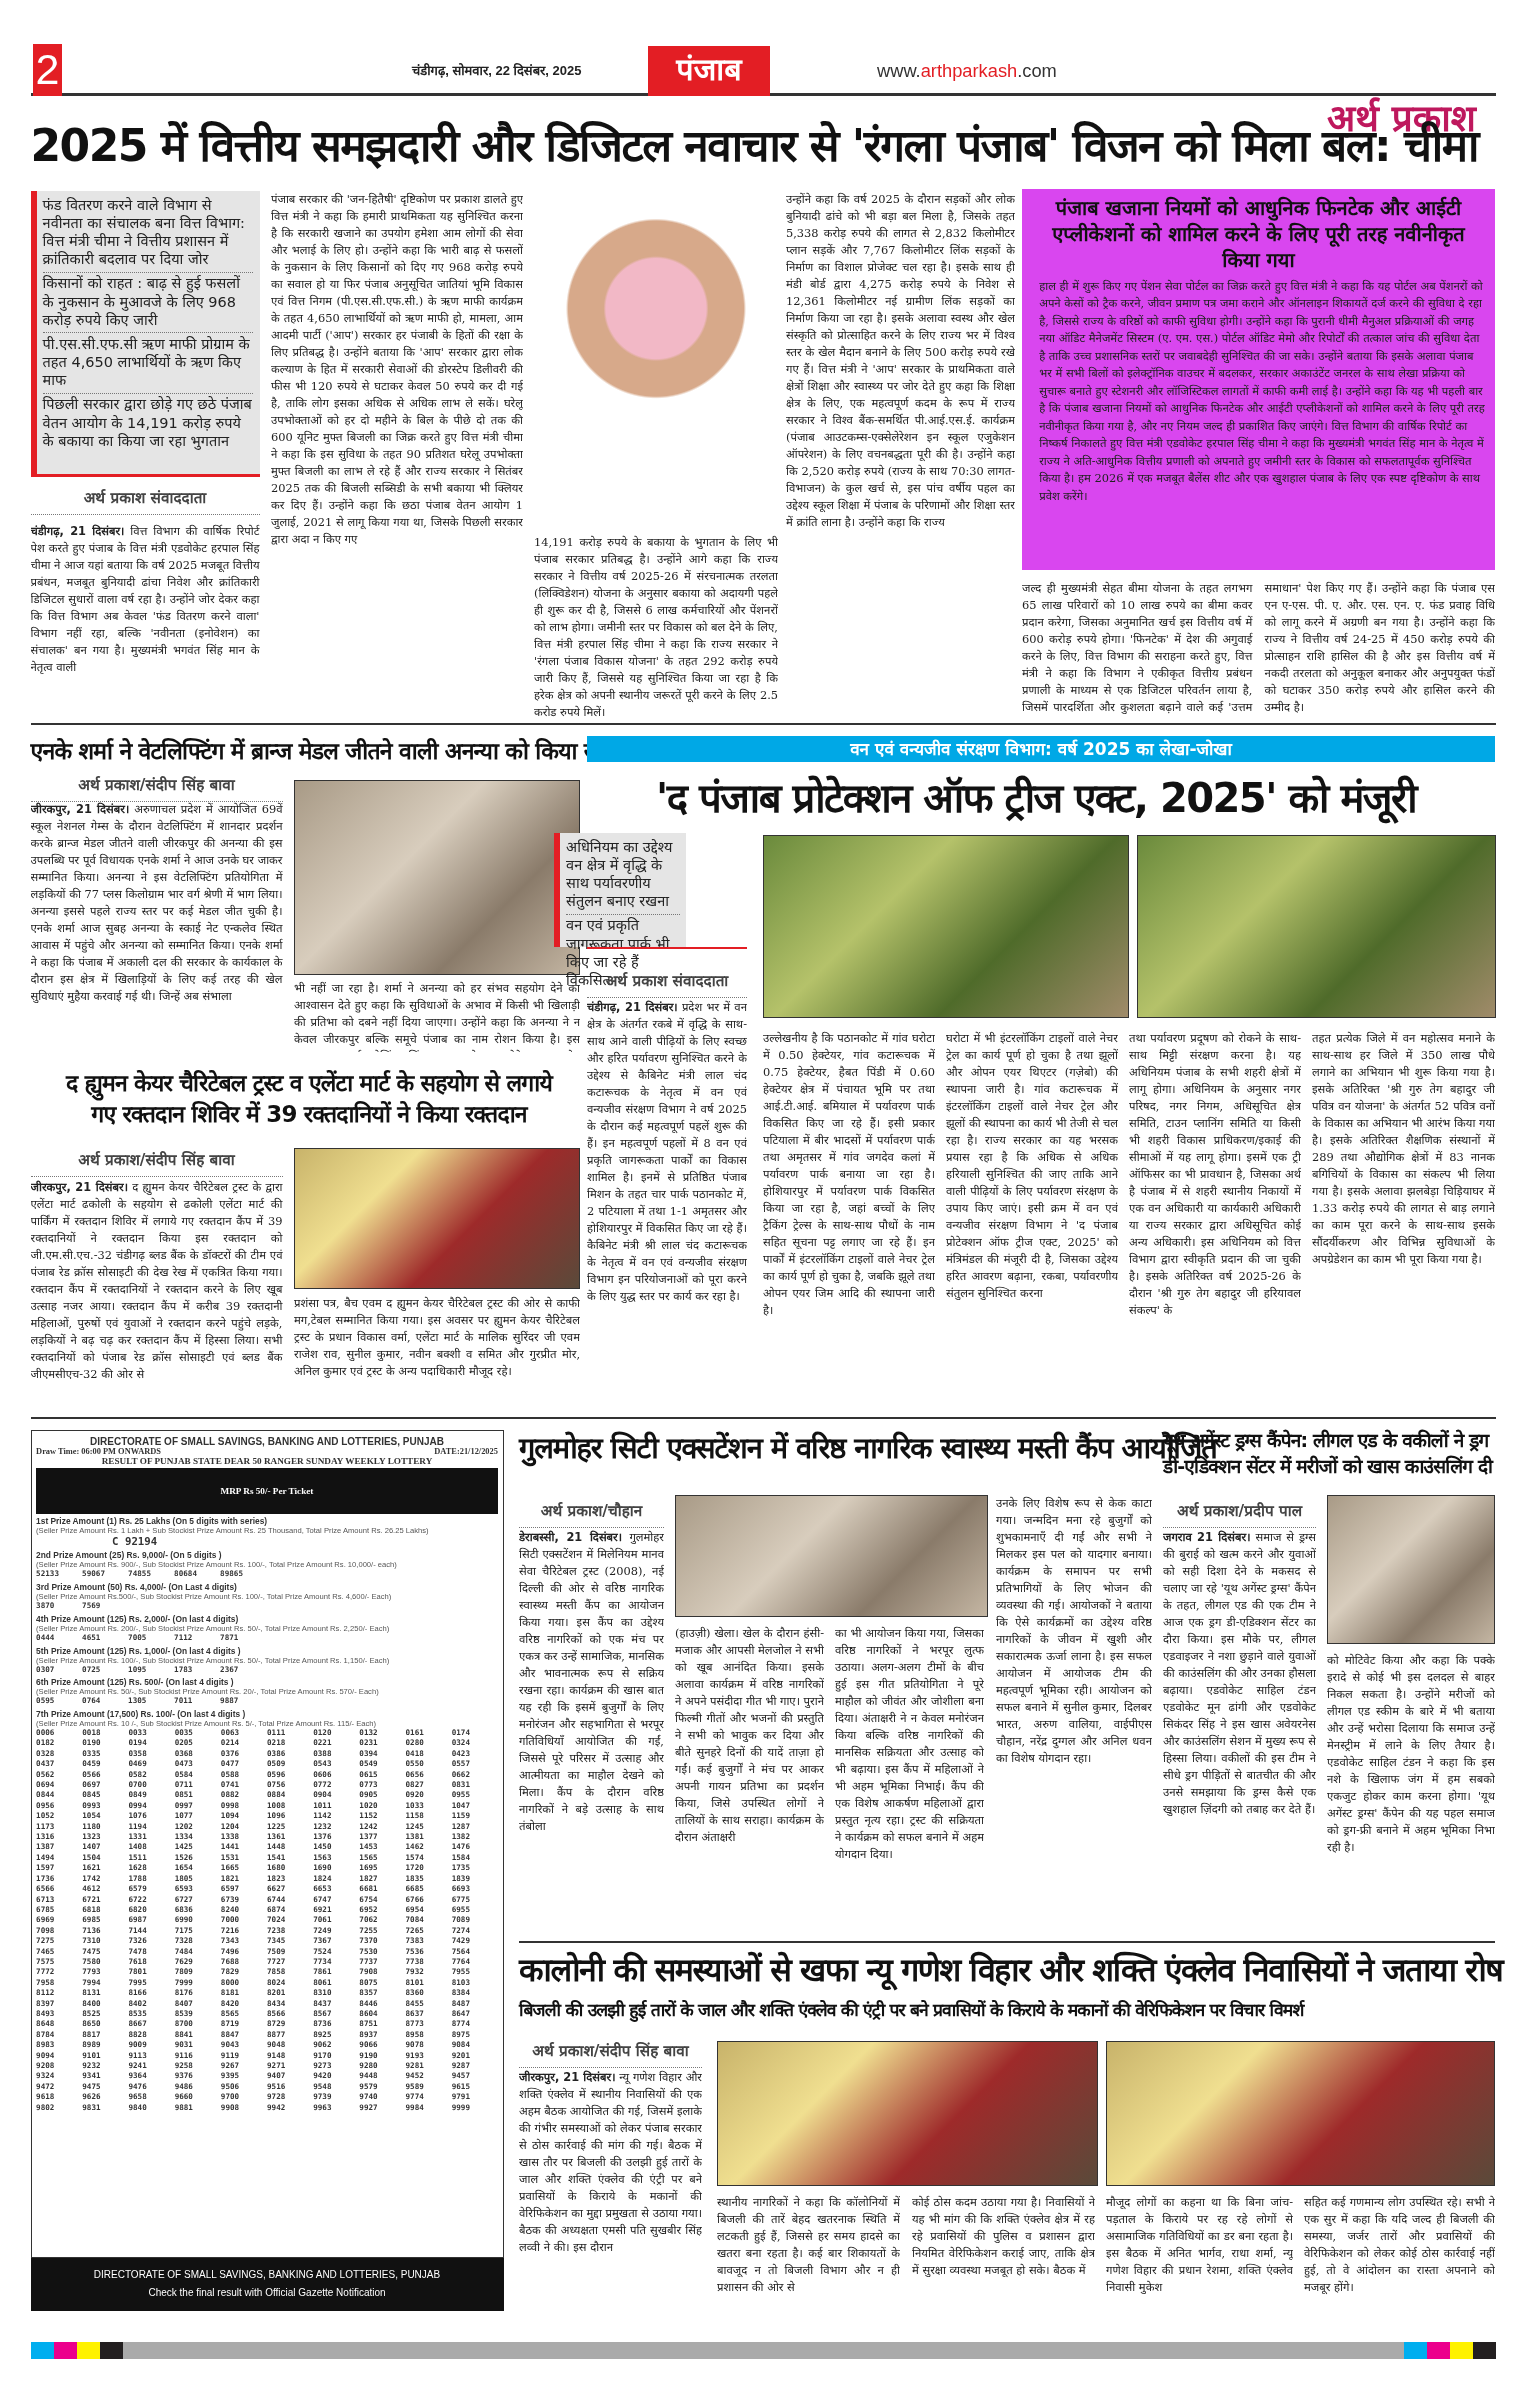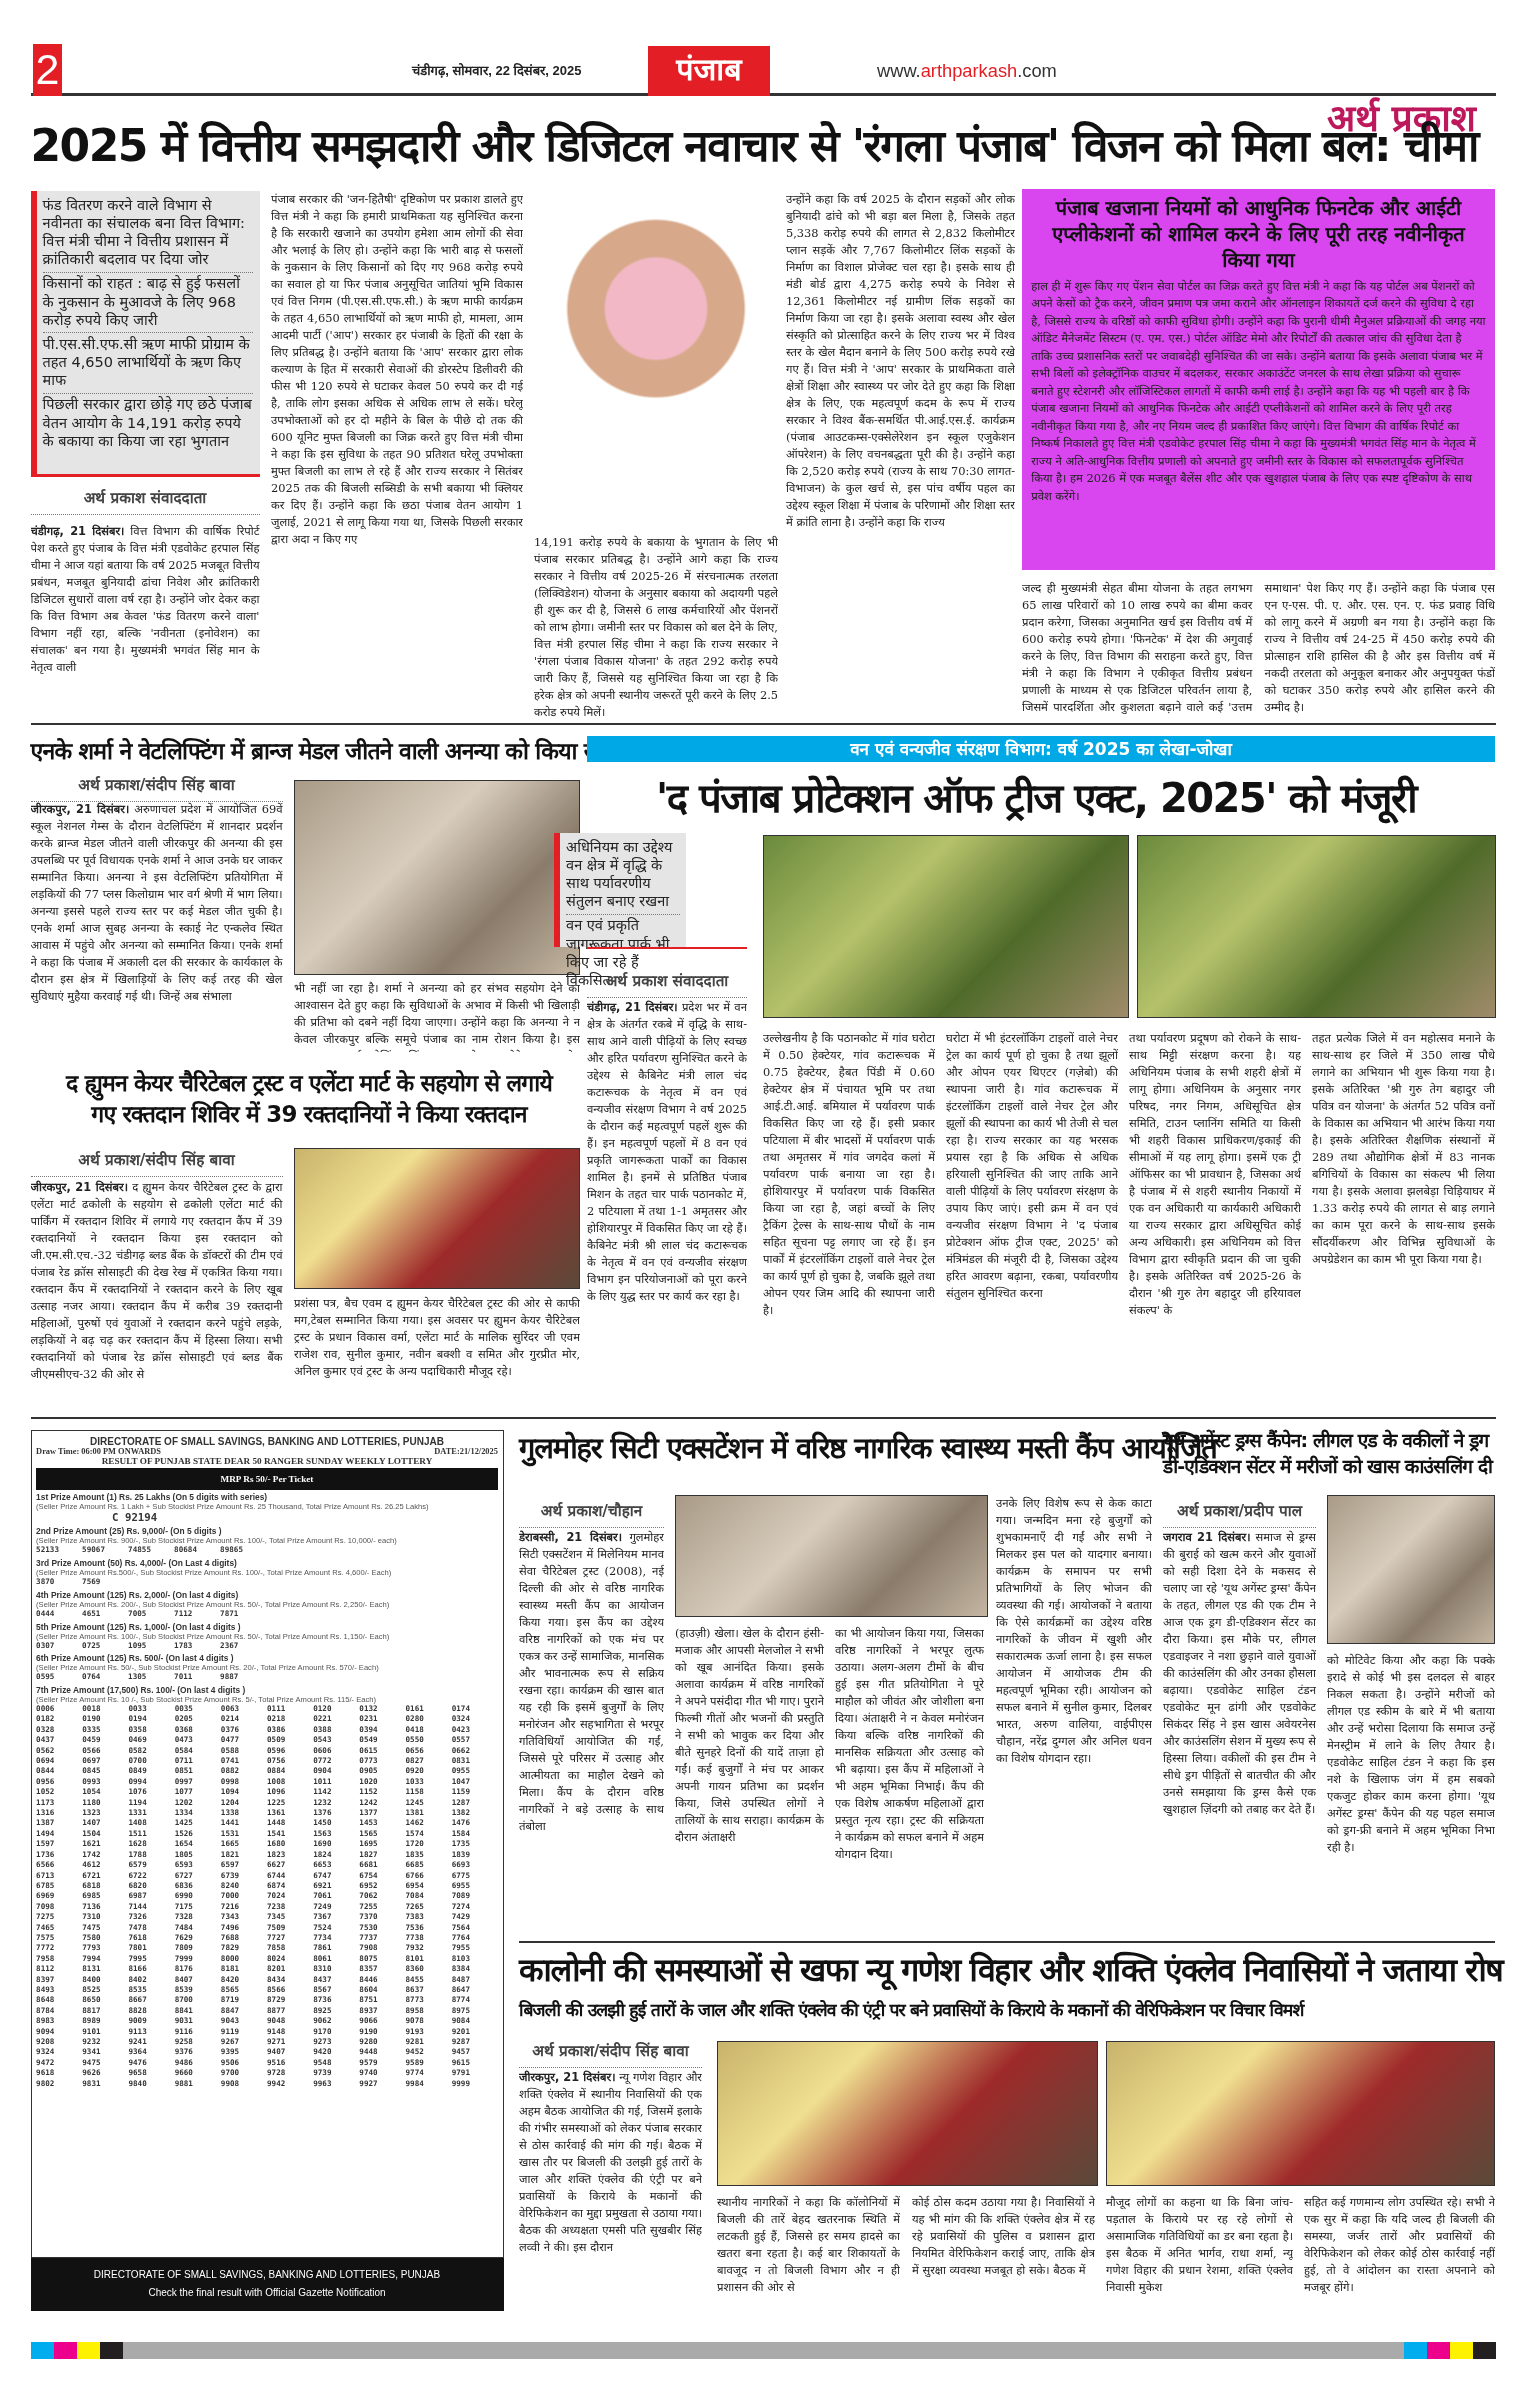--- a/index.html
+++ b/index.html
@@ -19,27 +19,27 @@
   .highlight-box p:last-child { border-bottom: none; }
   .byline { font: bold 15.3px "DejaVu Sans", sans-serif; color:#444; text-align:center; border-bottom: 0.8px dotted #777; padding: 4.6px 0 7.6px; }
   .body-text { font: 11.4px "DejaVu Serif", serif; line-height: 17px; text-align: justify; color:#222; }
   .body-text b { font-family: "DejaVu Sans", sans-serif; }
   .photo { background: linear-gradient(135deg,#a89a86,#d8cdbd 40%,#8a7b6a 70%,#c4b6a3); border: 1.5px solid #333; }
   .photo.green { background: linear-gradient(135deg,#6a8a3c,#b5c26a 35%,#4f6b2a 65%,#a08b6a); }
   .photo.red { background: linear-gradient(135deg,#c8b36a,#f0df90 30%,#9e2a2a 60%,#5a4a3a); }
   .photo.portrait { background: radial-gradient(circle at 50% 35%, #f2b8c6 0 20%, #d7a98a 21% 35%, #fff 36%); border:none; }
   .blue-box { left: 1022px; top: 189px; width: 473px; height: 381px; background: #d946ef; padding: 6.1px 9.2px; }
   .blue-box h2 { font: bold 20px "DejaVu Sans", sans-serif; text-align:center; line-height: 26px; color:#111; }
-  .blue-box p { font: 11.4px "DejaVu Serif", serif; line-height: 17.5px; margin-top: 4.6px; }
+  .blue-box p { font: 11.4px "DejaVu Serif", serif; line-height: 17.5px; margin-top: 4.6px; margin-left: 8px; }
   .kicker { left: 587px; top: 736px; width: 908px; height: 26px; background: #00a8e6; color: #fff; text-align: center; font: bold 17px "DejaVu Sans", sans-serif; line-height: 26px; }
   .lottery { left: 30.5px; top: 1430px; width: 473px; height: 828px; border: 1.5px solid #333; padding: 4.6px; font: 7.6px "Liberation Sans", sans-serif; color:#333; overflow: hidden; }
   .lottery .l-title { font: bold 10px "Liberation Sans", sans-serif; text-align:center; }
   .lottery .l-row { display:flex; justify-content: space-between; font: bold 8.4px "Liberation Serif", serif; }
   .lottery .l-sub { text-align:center; font: bold 9.2px "Liberation Serif", serif; }
-  .lottery .mrp { background:#111; color:#fff; text-align:center; font: bold 9.2px "Liberation Serif", serif; padding: 6px; margin: 2.3px 0; }
+  .lottery .mrp { background:#111; color:#fff; text-align:center; font: bold 9.2px "Liberation Serif", serif; padding: 18px; margin: 2.3px 0; }
   .lottery .prize { font: bold 8.4px "Liberation Sans", sans-serif; margin-top: 2.3px; }
   .lottery .seller { font: 7.6px "Liberation Sans", sans-serif; color:#555; }
   .lottery .nums { display:grid; grid-template-columns: repeat(10, 1fr); font: bold 7.6px "DejaVu Sans Mono", monospace; line-height: 10.4px; }
   .lottery .nums.five { grid-template-columns: repeat(5, 46px); }
   .lottery .first { font: bold 10.7px "DejaVu Sans Mono", monospace; margin-left: 76px; }
   .lottery-footer { left: 30.5px; top: 2258px; width: 473px; height: 53px; background: #111; color:#fff; text-align:center; font: 10px "Liberation Sans", sans-serif; padding-top: 7.6px; line-height: 18.3px; }
   .color-bar { left: 30.5px; top: 2342px; width: 1465px; height: 17px; display:flex; }
   .color-bar span { display:block; height:100%; }
   .rule { background:#333; height: 2.3px; }
 </style>

